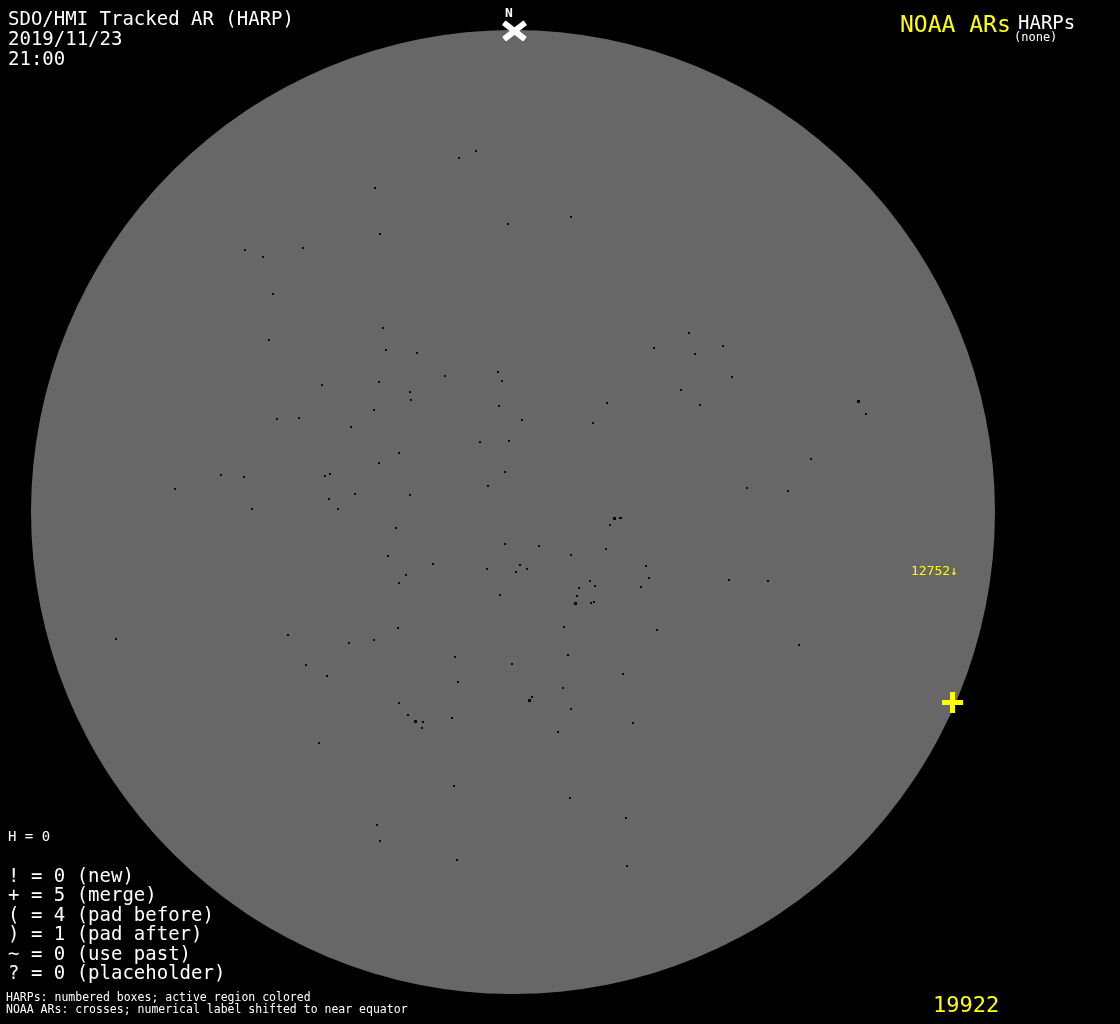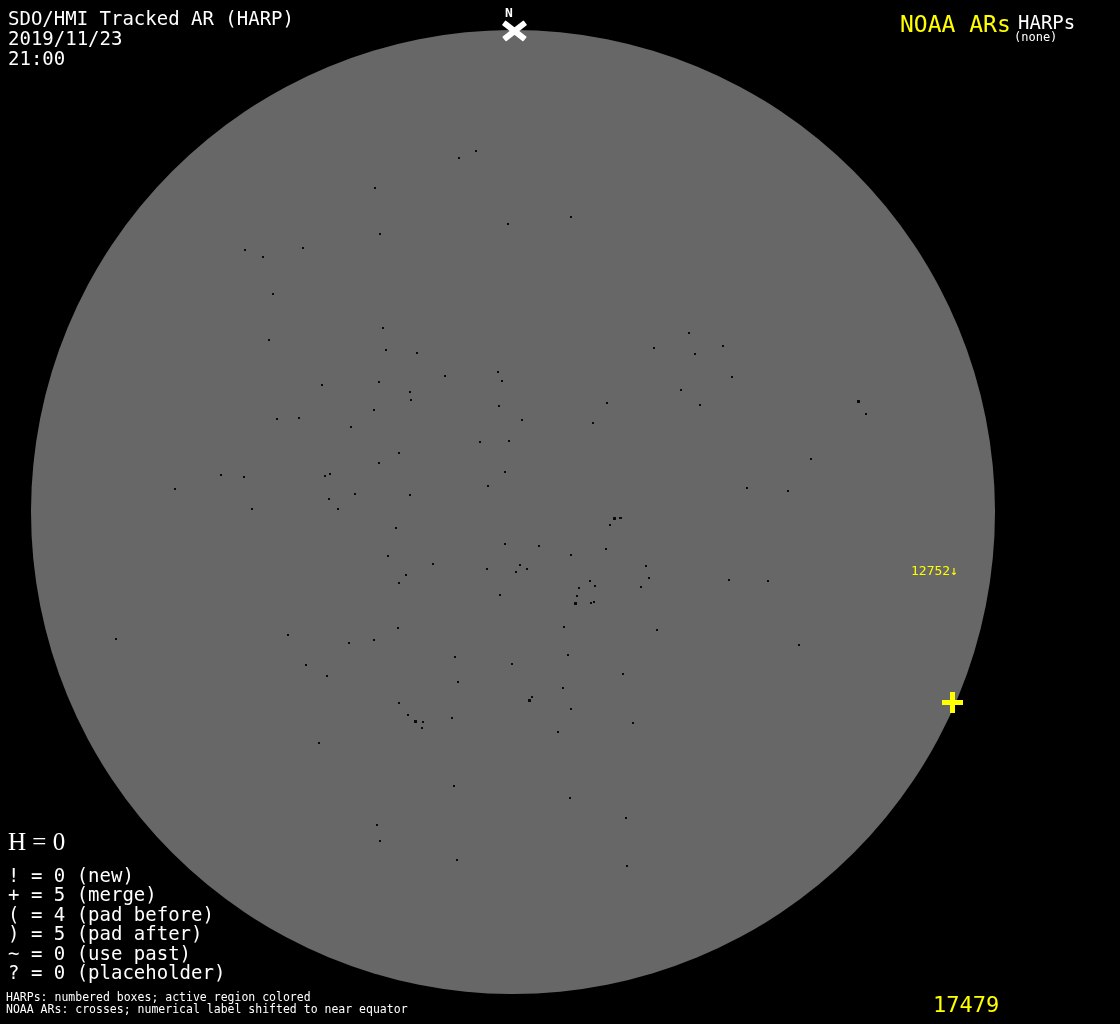--- a/index.html
+++ b/index.html
@@ -18,21 +18,21 @@
   .harps-value{position:absolute;left:1014px;top:30px;font-size:12px;color:#fff;}
   .north-label{position:absolute;left:505px;top:5px;font-size:13px;font-weight:600;color:#fff;}
   .x-marker{position:absolute;left:502px;top:19px;width:25px;height:22px;}
   .x-marker .bar{position:absolute;left:-1px;top:8.5px;width:27px;height:5.5px;background:#fff;border-radius:1px;}
   .x-marker .bar.a{transform:rotate(38deg);}
   .x-marker .bar.b{transform:rotate(-38deg);}
   .ar-label{position:absolute;left:911px;top:563px;font-size:13px;color:#ffff00;letter-spacing:0px;}
   .plus-marker{position:absolute;left:942px;top:692px;width:21px;height:21px;}
   .plus-marker .h{position:absolute;left:0;top:8px;width:21px;height:5px;background:#ffff00;}
   .plus-marker .v{position:absolute;left:8px;top:0;width:5px;height:21px;background:#ffff00;}
-  .legend-h{position:absolute;left:8px;top:828px;font-size:25px;color:#fff;white-space:pre;font-family:Liberation Serif, serif;}
+  .legend-h{position:absolute;left:8px;top:828px;font-size:14px;color:#fff;white-space:pre;}
   .legend-lines{position:absolute;left:8px;top:866px;font-size:19px;line-height:19.4px;color:#fff;white-space:pre;}
   .footer{position:absolute;left:6px;top:991px;font-size:11.5px;line-height:12px;color:#fff;white-space:pre;}
   .noaa-number{position:absolute;left:933px;top:992px;font-size:22px;color:#ffff00;}
 </style>
 </head>
 <body>
 
 <div class="stage">
 
   <div class="sun"></div>
@@ -174,19 +174,19 @@
     <div class="bar b"></div>
   </div>
 
   <div class="ar-label">12752↓</div>
   <div class="plus-marker">
     <div class="h"></div>
     <div class="v"></div>
   </div>
 
   <div class="legend-h">H = 0</div>
-  <div class="legend-lines"><div>! = 0 (new)</div><div>+ = 5 (merge)</div><div>( = 4 (pad before)</div><div>) = 5 (pad after)</div><div>~ = 0 (use past)</div><div>? = 0 (placeholder)</div></div>
+  <div class="legend-lines"><div>! = 0 (new)</div><div>+ = 5 (merge)</div><div>( = 4 (pad before)</div><div>) = 1 (pad after)</div><div>~ = 0 (use past)</div><div>? = 0 (placeholder)</div></div>
 
   <div class="footer"><div>HARPs: numbered boxes; active region colored</div><div>NOAA ARs: crosses; numerical label shifted to near equator</div></div>
 
-  <div class="noaa-number">17479</div>
+  <div class="noaa-number">19922</div>
 
 </div>
 
 </body></html>

